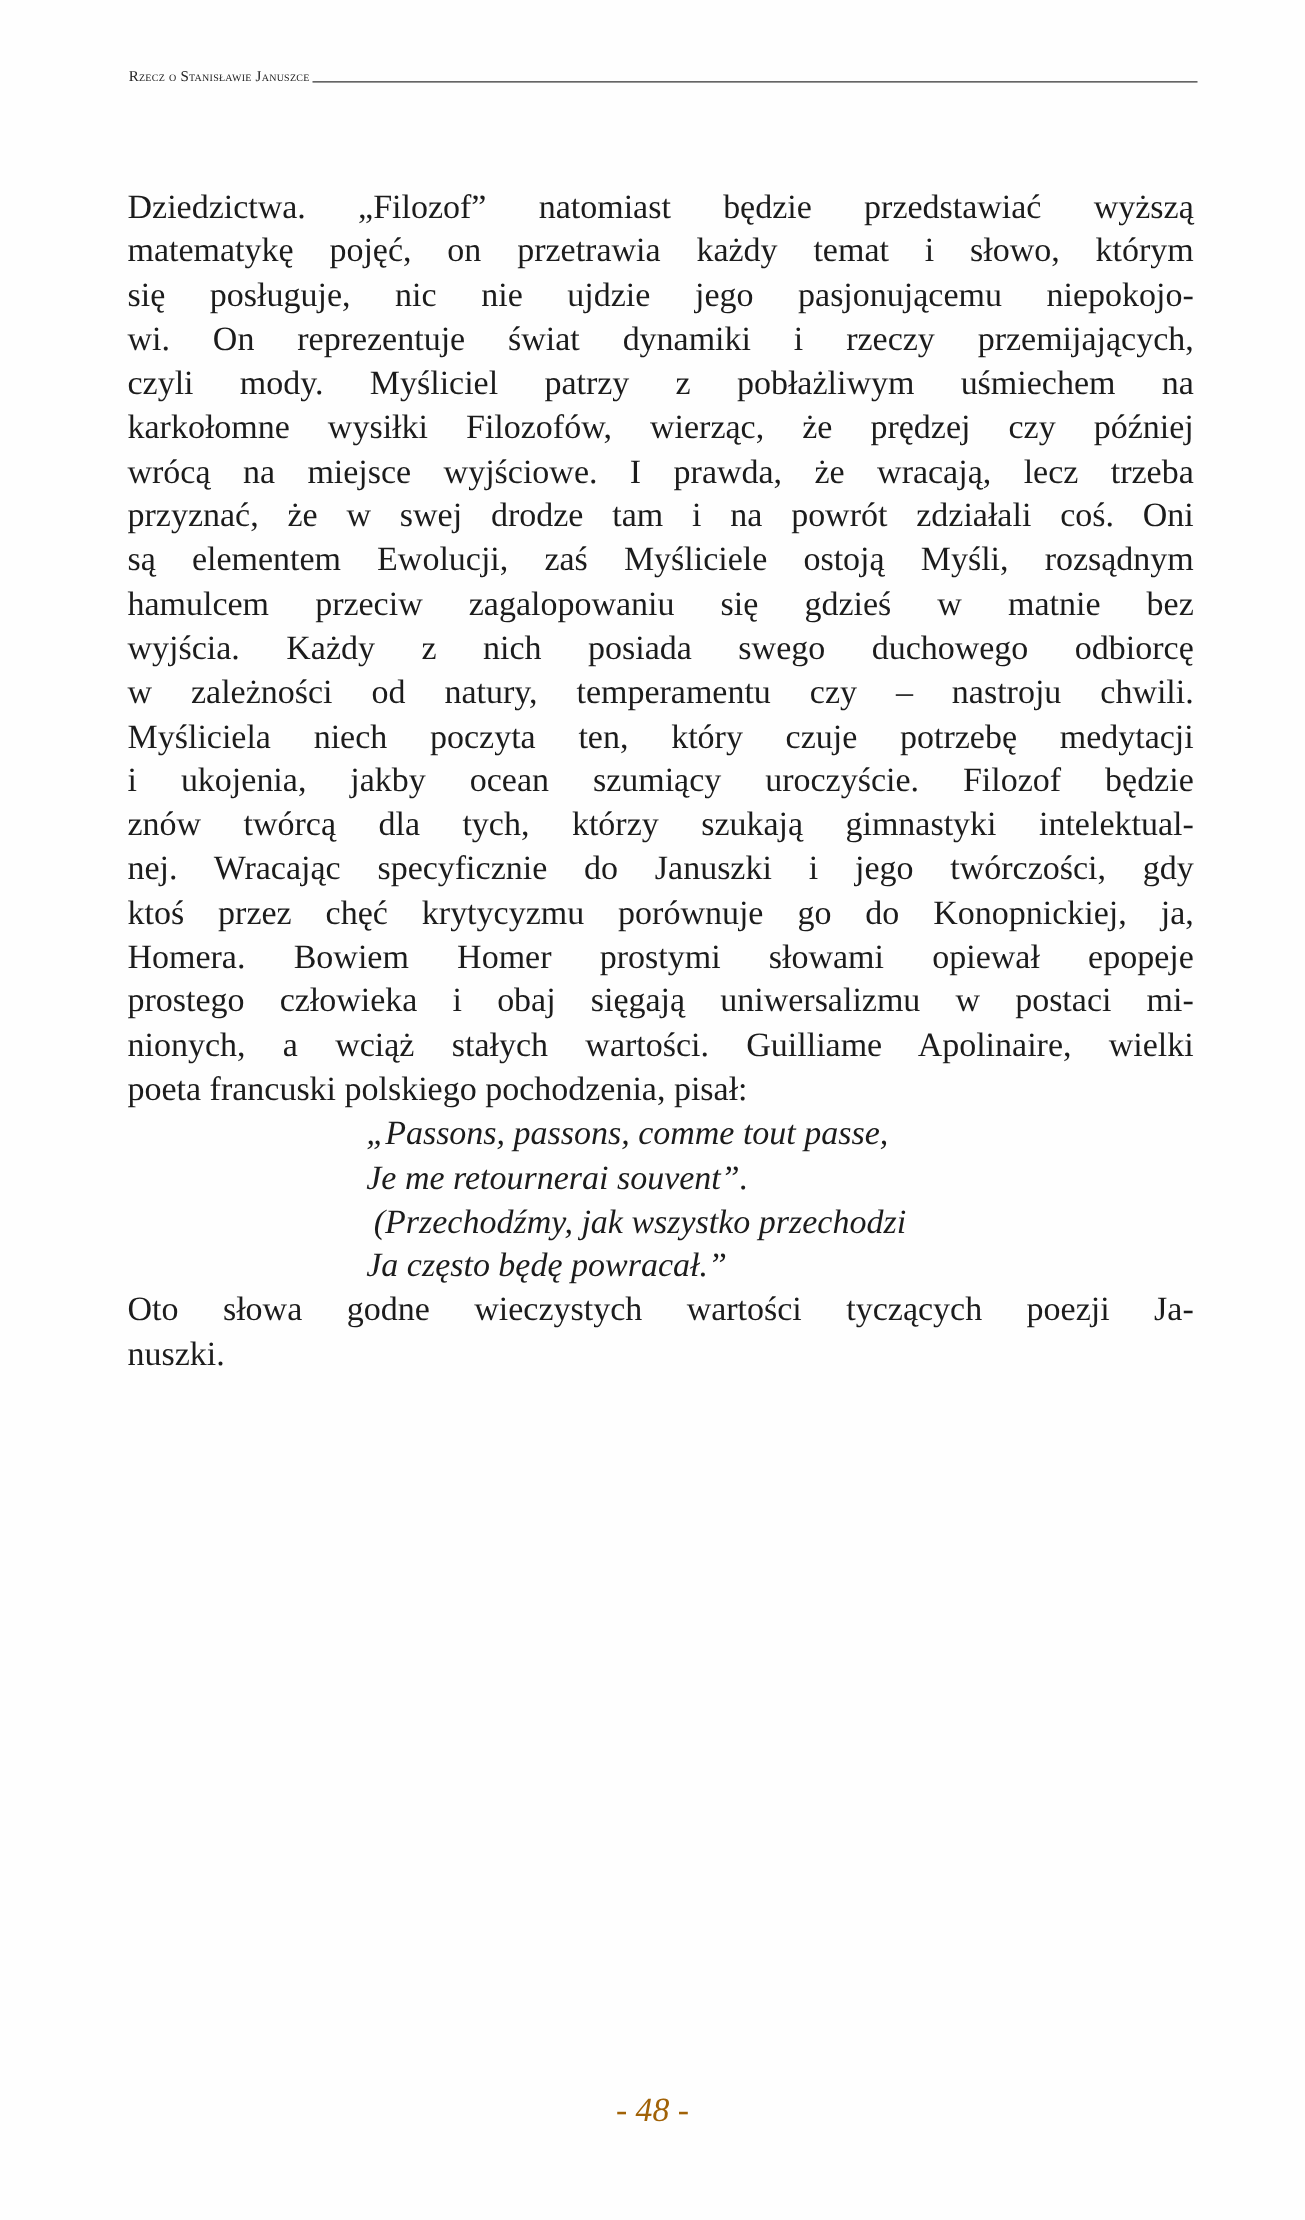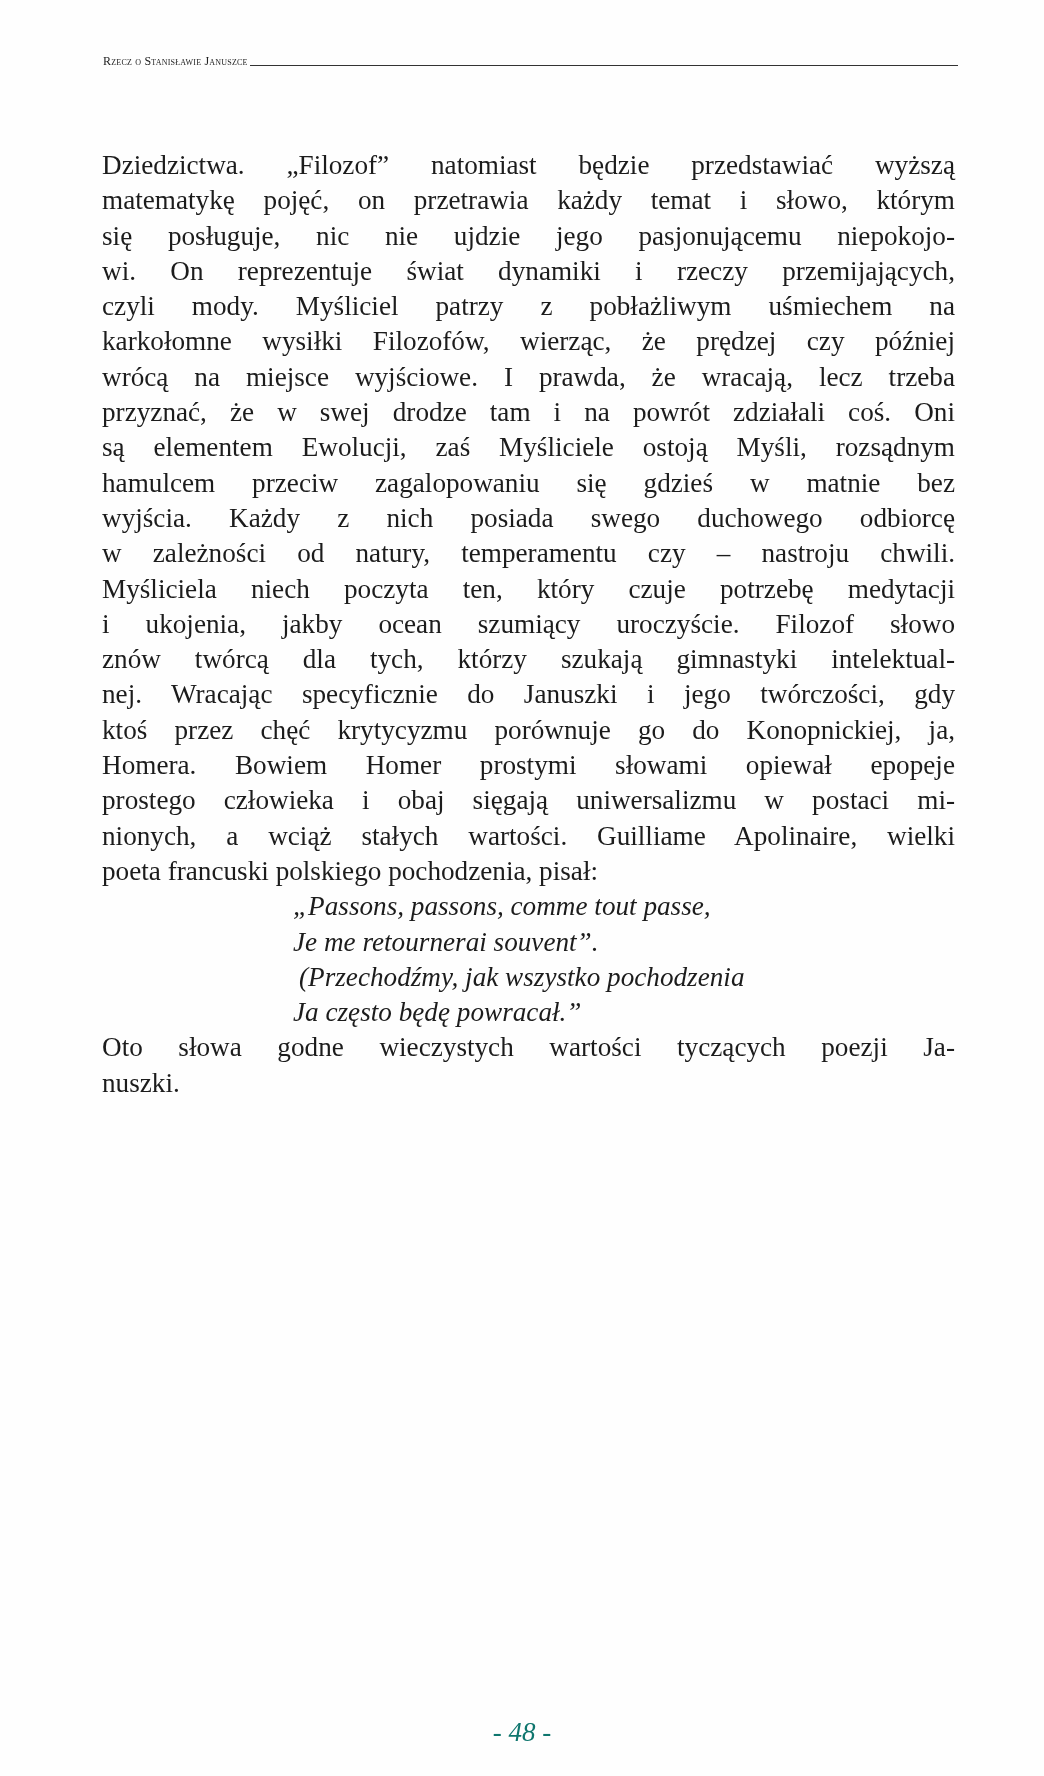--- a/index.html
+++ b/index.html
@@ -50,22 +50,21 @@
     padding-left: 191px;
   }
   .quote-line.paren { padding-left: 197px; }
   .page-number {
     position: absolute;
     left: 0; width: 100%;
     top: 1673px;
     text-align: center;
     font-style: italic;
     font-size: 27px;
-    color: #0f766e;
-    margin-top: 44px;
+    color: #a16207;
   }
 </style>
 </head>
 <body>
 
 <div class="running-head">
   <span>Rzecz o Stanisławie Januszce</span>
   <span class="rule"></span>
 </div>
 
@@ -77,34 +76,34 @@
     <span class="line">wi. On reprezentuje świat dynamiki i rzeczy przemijających,</span>
     <span class="line">czyli mody. Myśliciel patrzy z pobłażliwym uśmiechem na</span>
     <span class="line">karkołomne wysiłki Filozofów, wierząc, że prędzej czy później</span>
     <span class="line">wrócą na miejsce wyjściowe. I prawda, że wracają, lecz trzeba</span>
     <span class="line">przyznać, że w swej drodze tam i na powrót zdziałali coś. Oni</span>
     <span class="line">są elementem Ewolucji, zaś Myśliciele ostoją Myśli, rozsądnym</span>
     <span class="line">hamulcem  przeciw zagalopowaniu się gdzieś w matnie bez</span>
     <span class="line">wyjścia. Każdy z nich posiada swego duchowego odbiorcę</span>
     <span class="line">w zależności od natury, temperamentu czy – nastroju chwili.</span>
     <span class="line">Myśliciela niech poczyta ten, który czuje potrzebę medytacji</span>
-    <span class="line">i ukojenia, jakby ocean szumiący uroczyście. Filozof słowo</span>
+    <span class="line">i ukojenia, jakby ocean szumiący uroczyście. Filozof będzie</span>
     <span class="line">znów twórcą dla tych, którzy szukają gimnastyki intelektual-</span>
     <span class="line">nej. Wracając specyficznie do Januszki i jego twórczości, gdy</span>
     <span class="line">ktoś przez chęć krytycyzmu porównuje go do Konopnickiej, ja,</span>
     <span class="line">Homera. Bowiem Homer prostymi słowami opiewał epopeje</span>
     <span class="line">prostego człowieka i obaj sięgają uniwersalizmu w postaci mi-</span>
     <span class="line">nionych, a wciąż stałych wartości. Guilliame Apolinaire, wielki</span>
     <span class="line last">poeta francuski polskiego pochodzenia, pisał:</span>
   </div>
 
   <div>
     <span class="quote-line">„Passons, passons, comme tout passe,</span>
     <span class="quote-line">Je me retournerai souvent”.</span>
-    <span class="quote-line paren">(Przechodźmy, jak wszystko pochodzenia</span>
+    <span class="quote-line paren">(Przechodźmy, jak wszystko przechodzi</span>
     <span class="quote-line">Ja często będę powracał.”</span>
   </div>
 
   <div>
     <span class="line">Oto słowa godne wieczystych wartości tyczących poezji Ja-</span>
     <span class="line last">nuszki.</span>
   </div>
 </div>
 
 <div class="page-number">- 48 -</div>

